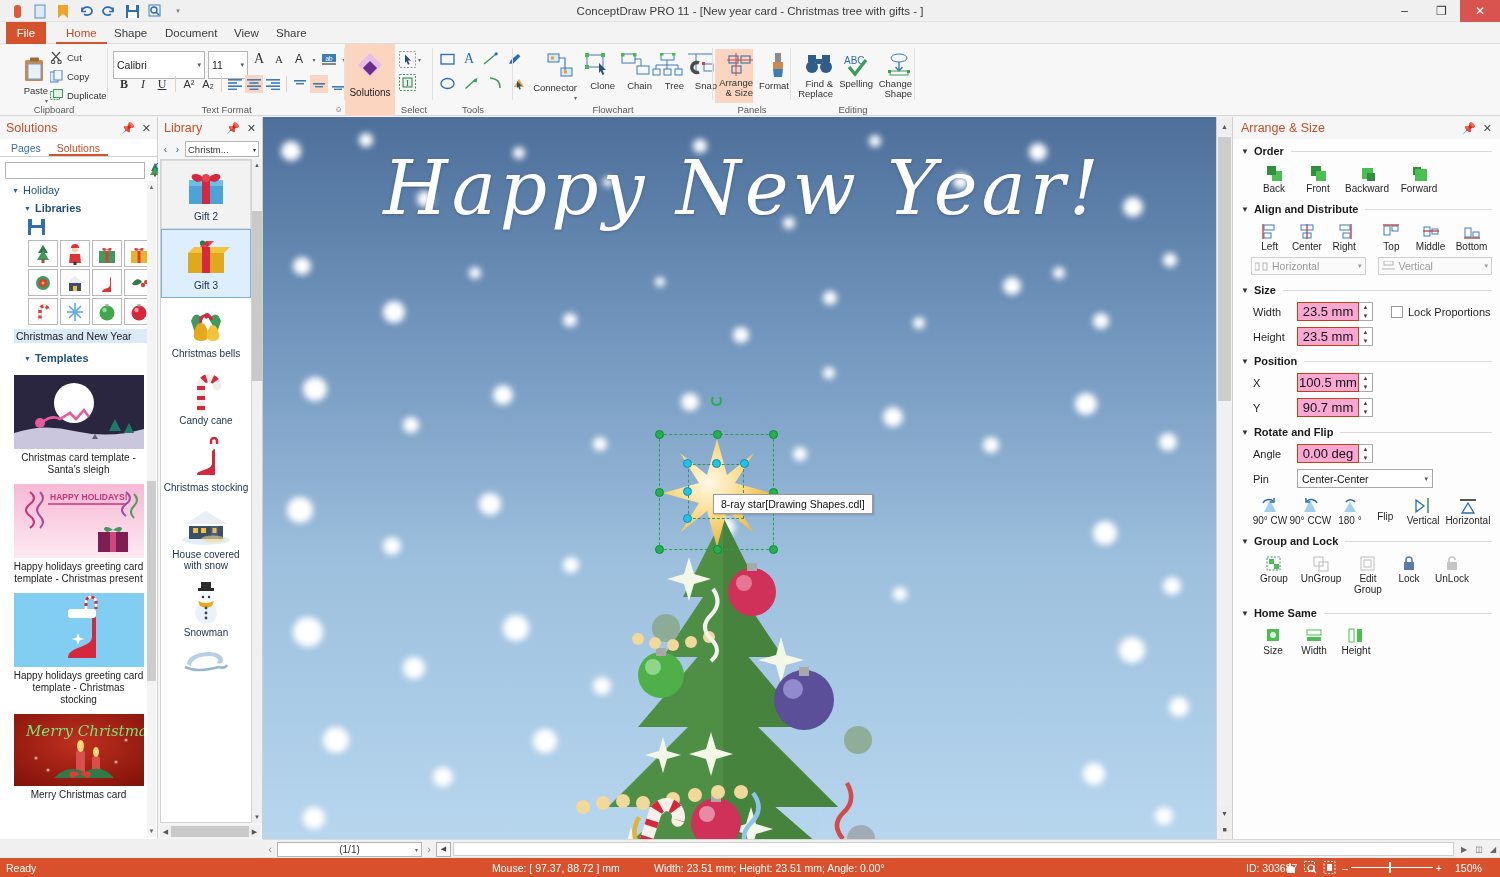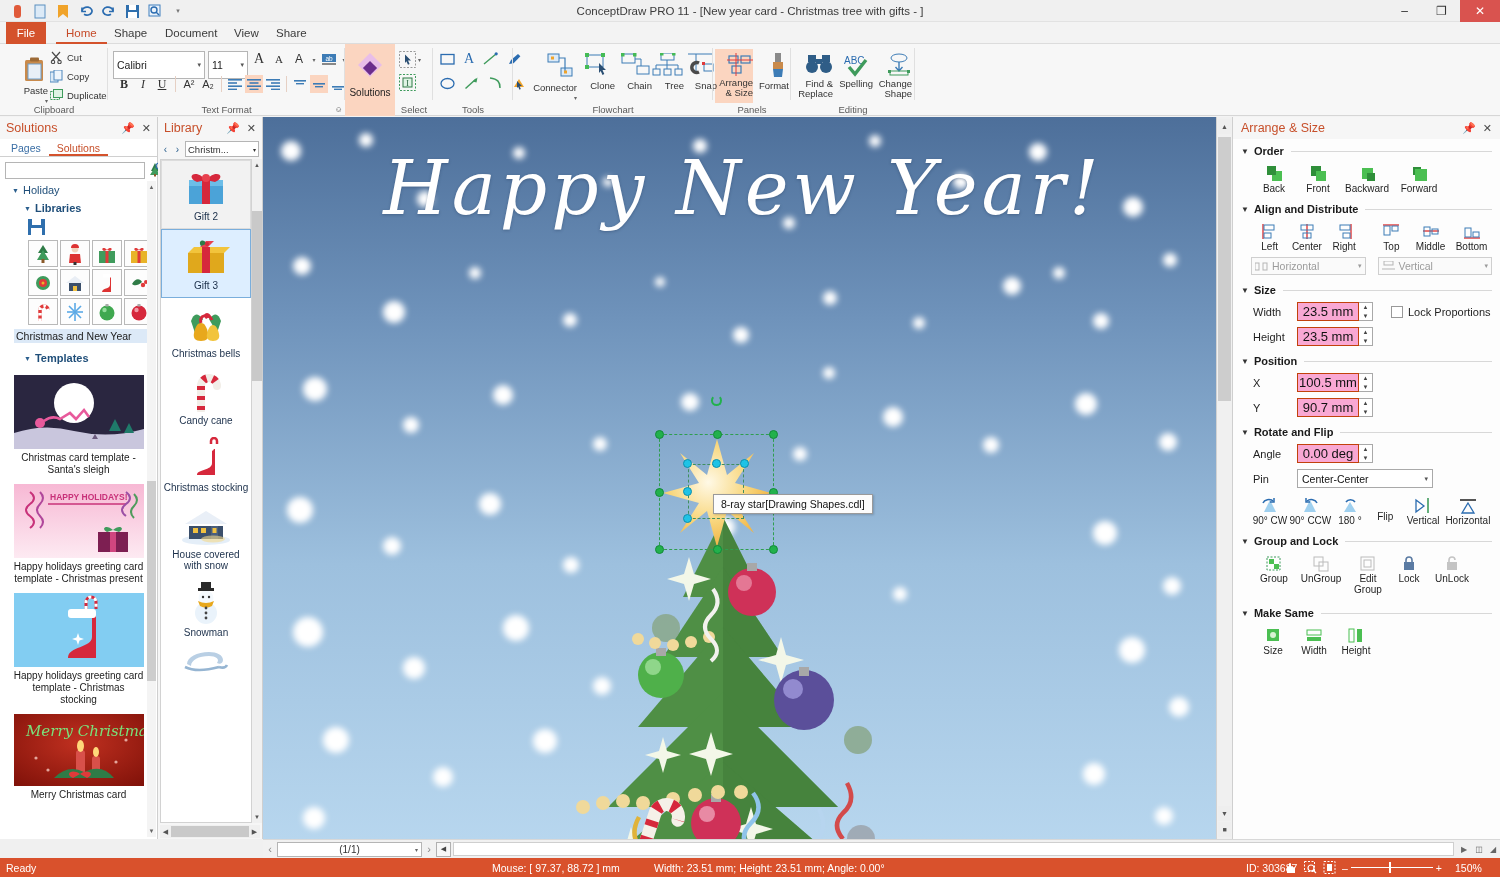--- a/index.html
+++ b/index.html
@@ -1425,21 +1425,21 @@
               </svg>
             </span>
           <span>UnLock</span>
           </div>
       </div>
     </div>
 
     <div class="sect" style="margin-top:12px;">
       <div class="sect-hd">
           <span class="tri">▼</span>
-        <span>Make Same</span>
+        <span>Home Same</span>
           <span class="rule"></span>
         </div>
       <div class="btnrow" style="padding-left:12px;">
         <div class="ibtn" style="width:40px;">
           <span class="gl">
               <svg width="18" height="17">
                 <rect x="3" y="2" width="12" height="12" fill="#4bbf52"></rect>
                 <circle cx="9" cy="8" r="3" fill="#d8f3d4"></circle>
               </svg>
             </span>

